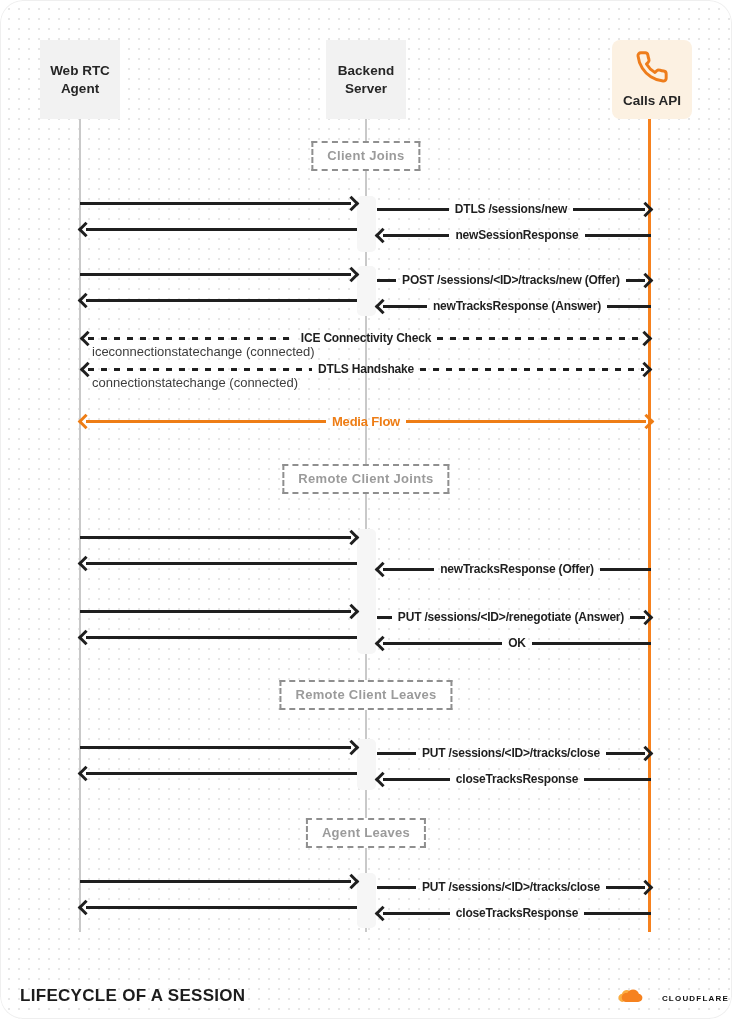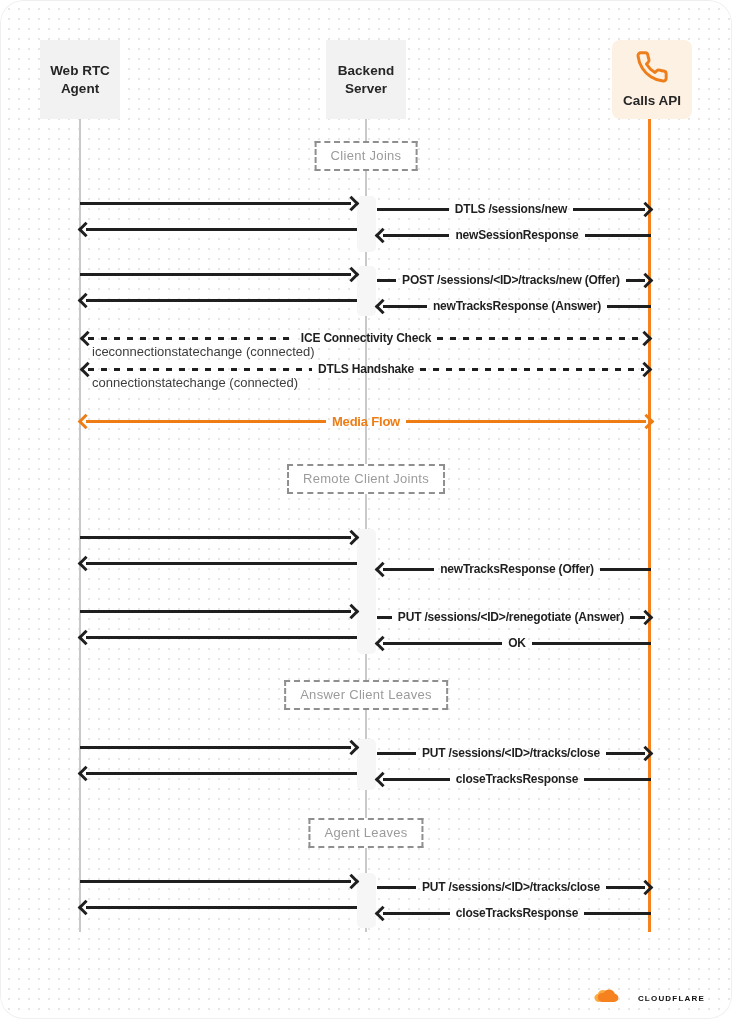--- a/index.html
+++ b/index.html
@@ -19,40 +19,40 @@
   .actor{position:absolute;top:40px;width:80px;height:79px;background:#f2f2f2;
     display:flex;align-items:center;justify-content:center;text-align:center;
     font-weight:bold;font-size:13.5px;color:#262626;line-height:1.3;}
   .actor.calls{background:#fcf1e2;border-radius:8px;flex-direction:column;gap:3px;}
   .actor.calls .lbl{font-size:13.5px;}
   
   .bar{position:absolute;left:357px;width:19px;background:#f6f6f6;border-radius:5px;z-index:2;}
   
   .section{position:absolute;left:366px;transform:translateX(-50%);z-index:3;
     background:#fff;border:2px dashed #8f8f8f;color:#9b9b9b;font-size:13px;
-    letter-spacing:.3px;padding:4px 14px;white-space:nowrap;line-height:18px;}
+    letter-spacing:.3px;padding:4px 14px;white-space:nowrap;line-height:18px;font-weight:bold;}
   
   .arrow{position:absolute;display:flex;align-items:center;height:14px;
     transform:translateY(-50%);z-index:4;}
   .line{flex:1 1 auto;height:3px;background:#1f1f1f;min-width:4px;}
   .dashline{flex:1 1 auto;height:3px;min-width:4px;
     background:repeating-linear-gradient(90deg,#1f1f1f 0 6px,transparent 6px 13px);}
   .arrow span{flex:0 0 auto;padding:0 6px;font-weight:bold;font-size:12px;
     letter-spacing:-0.2px;color:#1f1f1f;white-space:nowrap;}
   .head{flex:0 0 auto;width:8px;height:8px;border-top:3px solid #1f1f1f;border-right:3px solid #1f1f1f;}
   .hr{transform:rotate(45deg);margin-left:-5px;}
   .hl{transform:rotate(-135deg);margin-right:-5px;}
   .orange .line{background:#ee7d15;}
   .orange .head{border-color:#ee7d15;}
   .orange span{color:#ee7d15;font-size:13px;}
   .sub{position:absolute;left:92px;font-size:13px;color:#3d3d3d;z-index:4;white-space:nowrap;}
   
   .title{position:absolute;left:20px;top:986px;font-weight:bold;font-size:17px;
     letter-spacing:.3px;color:#1c1c1c;}
-  .brand{position:absolute;right:27px;top:988px;display:flex;align-items:center;gap:19px;}
+  .brand{position:absolute;right:3px;top:988px;display:flex;align-items:center;gap:19px;}
   .brand .brand-text{font-weight:bold;font-size:8px;letter-spacing:1.2px;color:#111;}
 </style>
 </head>
 <body>
 
 <div class="canvas">
 
   <div class="life gray" style="left:79px"></div>
   <div class="life gray" style="left:365px"></div>
   <div class="life orange" style="left:648px"></div>
@@ -78,21 +78,21 @@
     <span class="lbl">Calls API</span>
   </div>
 
   <div class="section" style="top:141px">
     <span>Client Joins</span>
   </div>
   <div class="section" style="top:464px">
     <span>Remote Client Joints</span>
   </div>
   <div class="section" style="top:680px">
-    <span>Answer Client Leaves</span>
+    <span>Remote Client Leaves</span>
   </div>
   <div class="section" style="top:818px">
     <span>Agent Leaves</span>
   </div>
 
   <div class="arrow" style="left:80px;top:203px;width:277px">
       <i class="line"></i>
       <i class="head hr"></i>
     </div>
   <div class="arrow" style="left:377px;top:209px;width:274px">
@@ -236,20 +236,21 @@
       <i class="head hl"></i>
       <i class="line"></i>
     </div>
   <div class="arrow" style="left:377px;top:913px;width:274px">
       <i class="head hl"></i>
       <i class="line"></i>
       <span>closeTracksResponse</span>
       <i class="line"></i>
     </div>
 
+  <div class="title">LIFECYCLE OF A SESSION</div>
   <div class="brand">
     <span>
       <svg width="26" height="16" viewBox="0 0 32 20">
         <path d="M7.5 17.5 C4 17.5 1.5 15 1.5 12.2 C1.5 9.6 3.4 7.5 5.9 7.1 C6.7 4.4 9.2 2.5 12.1 2.5 C14.1 2.5 15.9 3.4 17.1 4.9 Z" fill="#FBAD41"></path>
         <path d="M11 17.5 h15.2 c2.9 0 5.3-2.3 5.3-5.2 c0-2.6-1.9-4.7-4.4-5.1 C26.3 4.1 23.3 1.8 19.8 1.8 c-3.1 0-5.8 1.8-7.1 4.4 c-0.4-0.1-0.8-0.1-1.2-0.1 c-3.2 0-5.8 2.6-5.8 5.7 c0 3.2 2.6 5.7 5.3 5.7 Z" fill="#F6821F"></path>
       </svg>
     </span>
     <span class="brand-text">CLOUDFLARE</span>
   </div>
 

